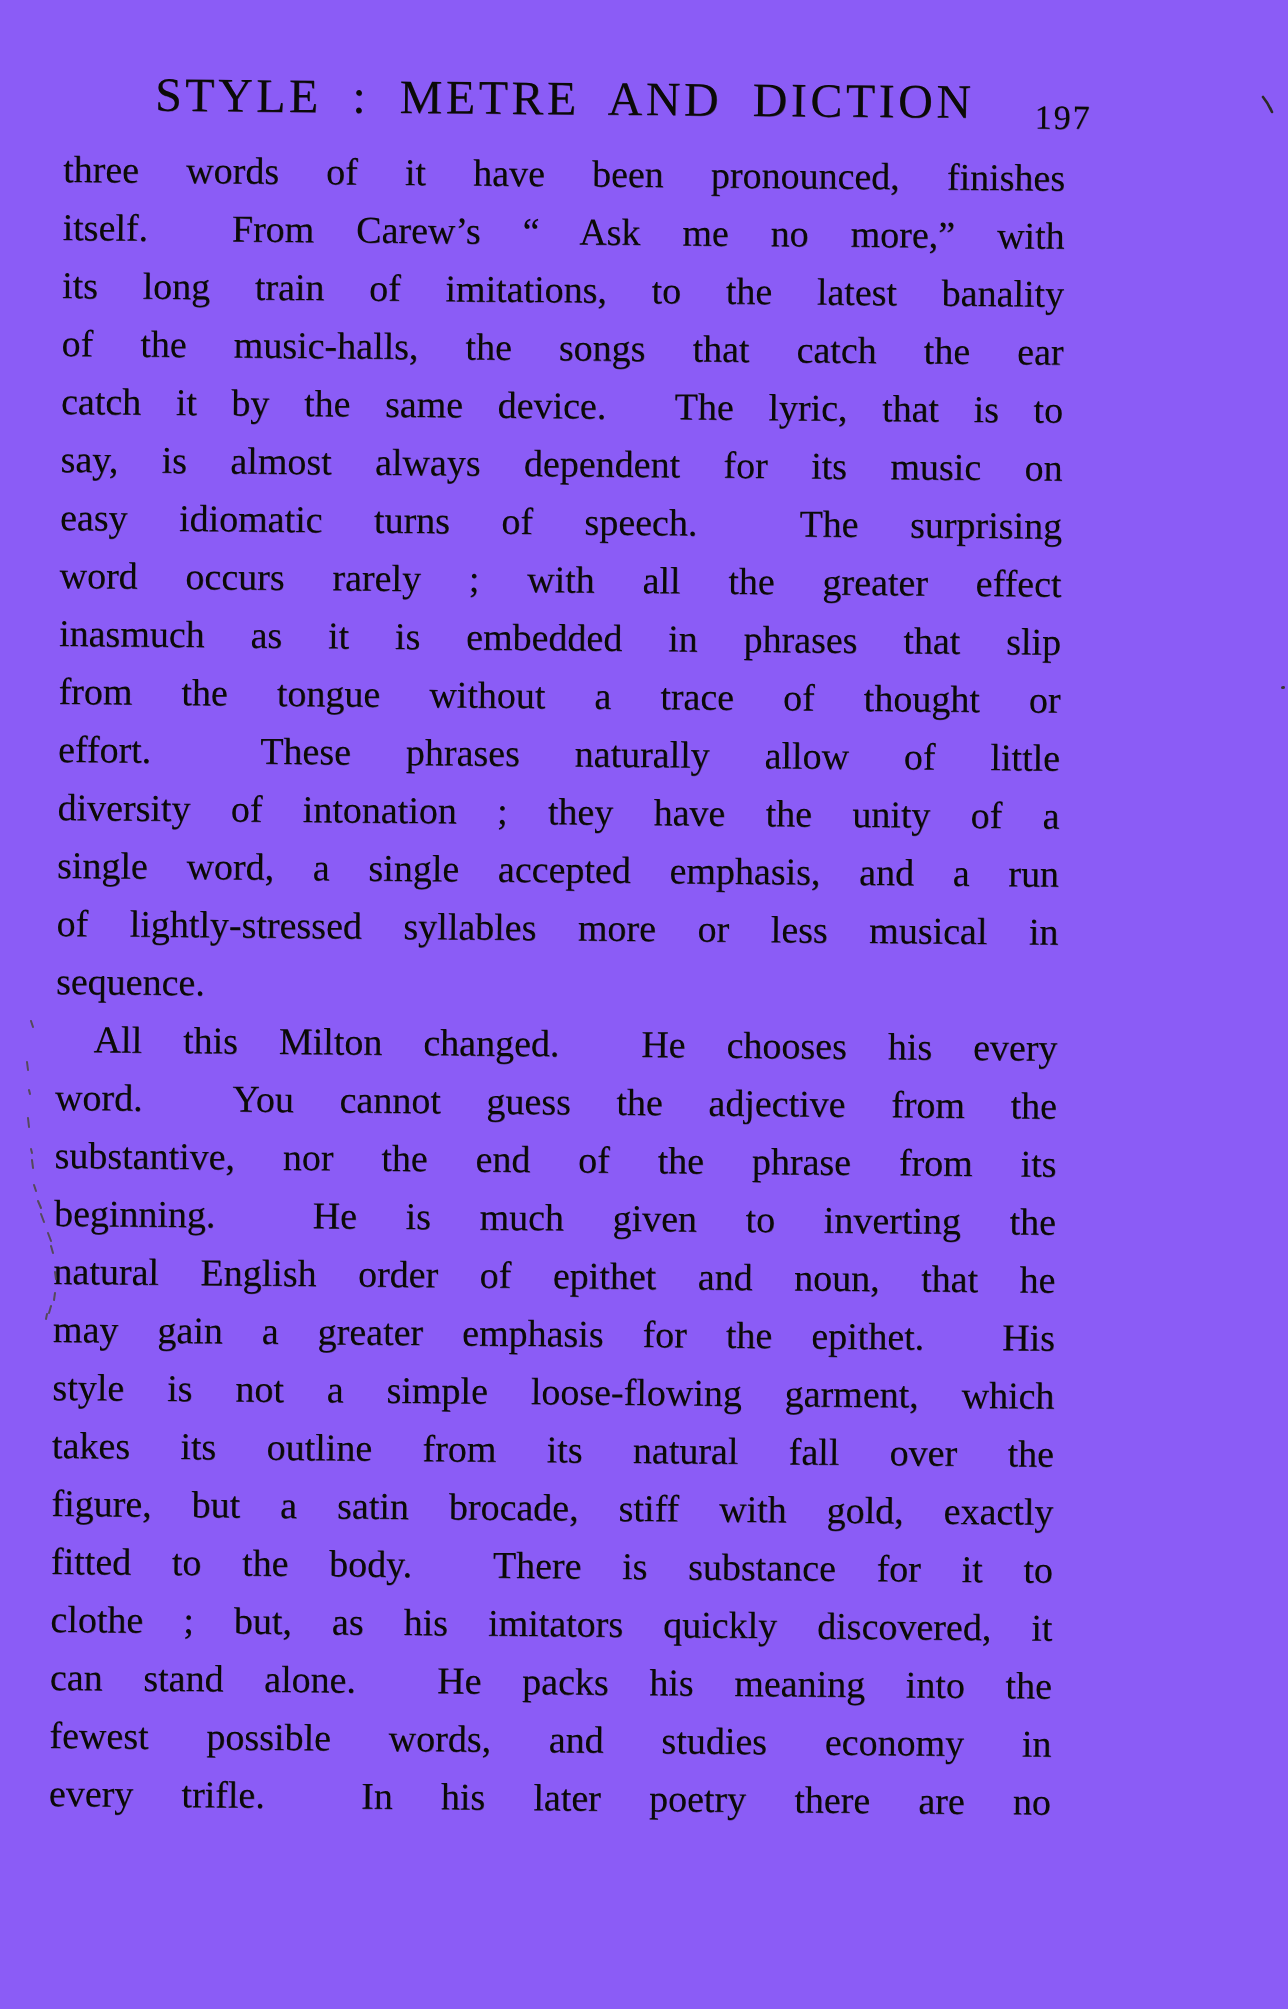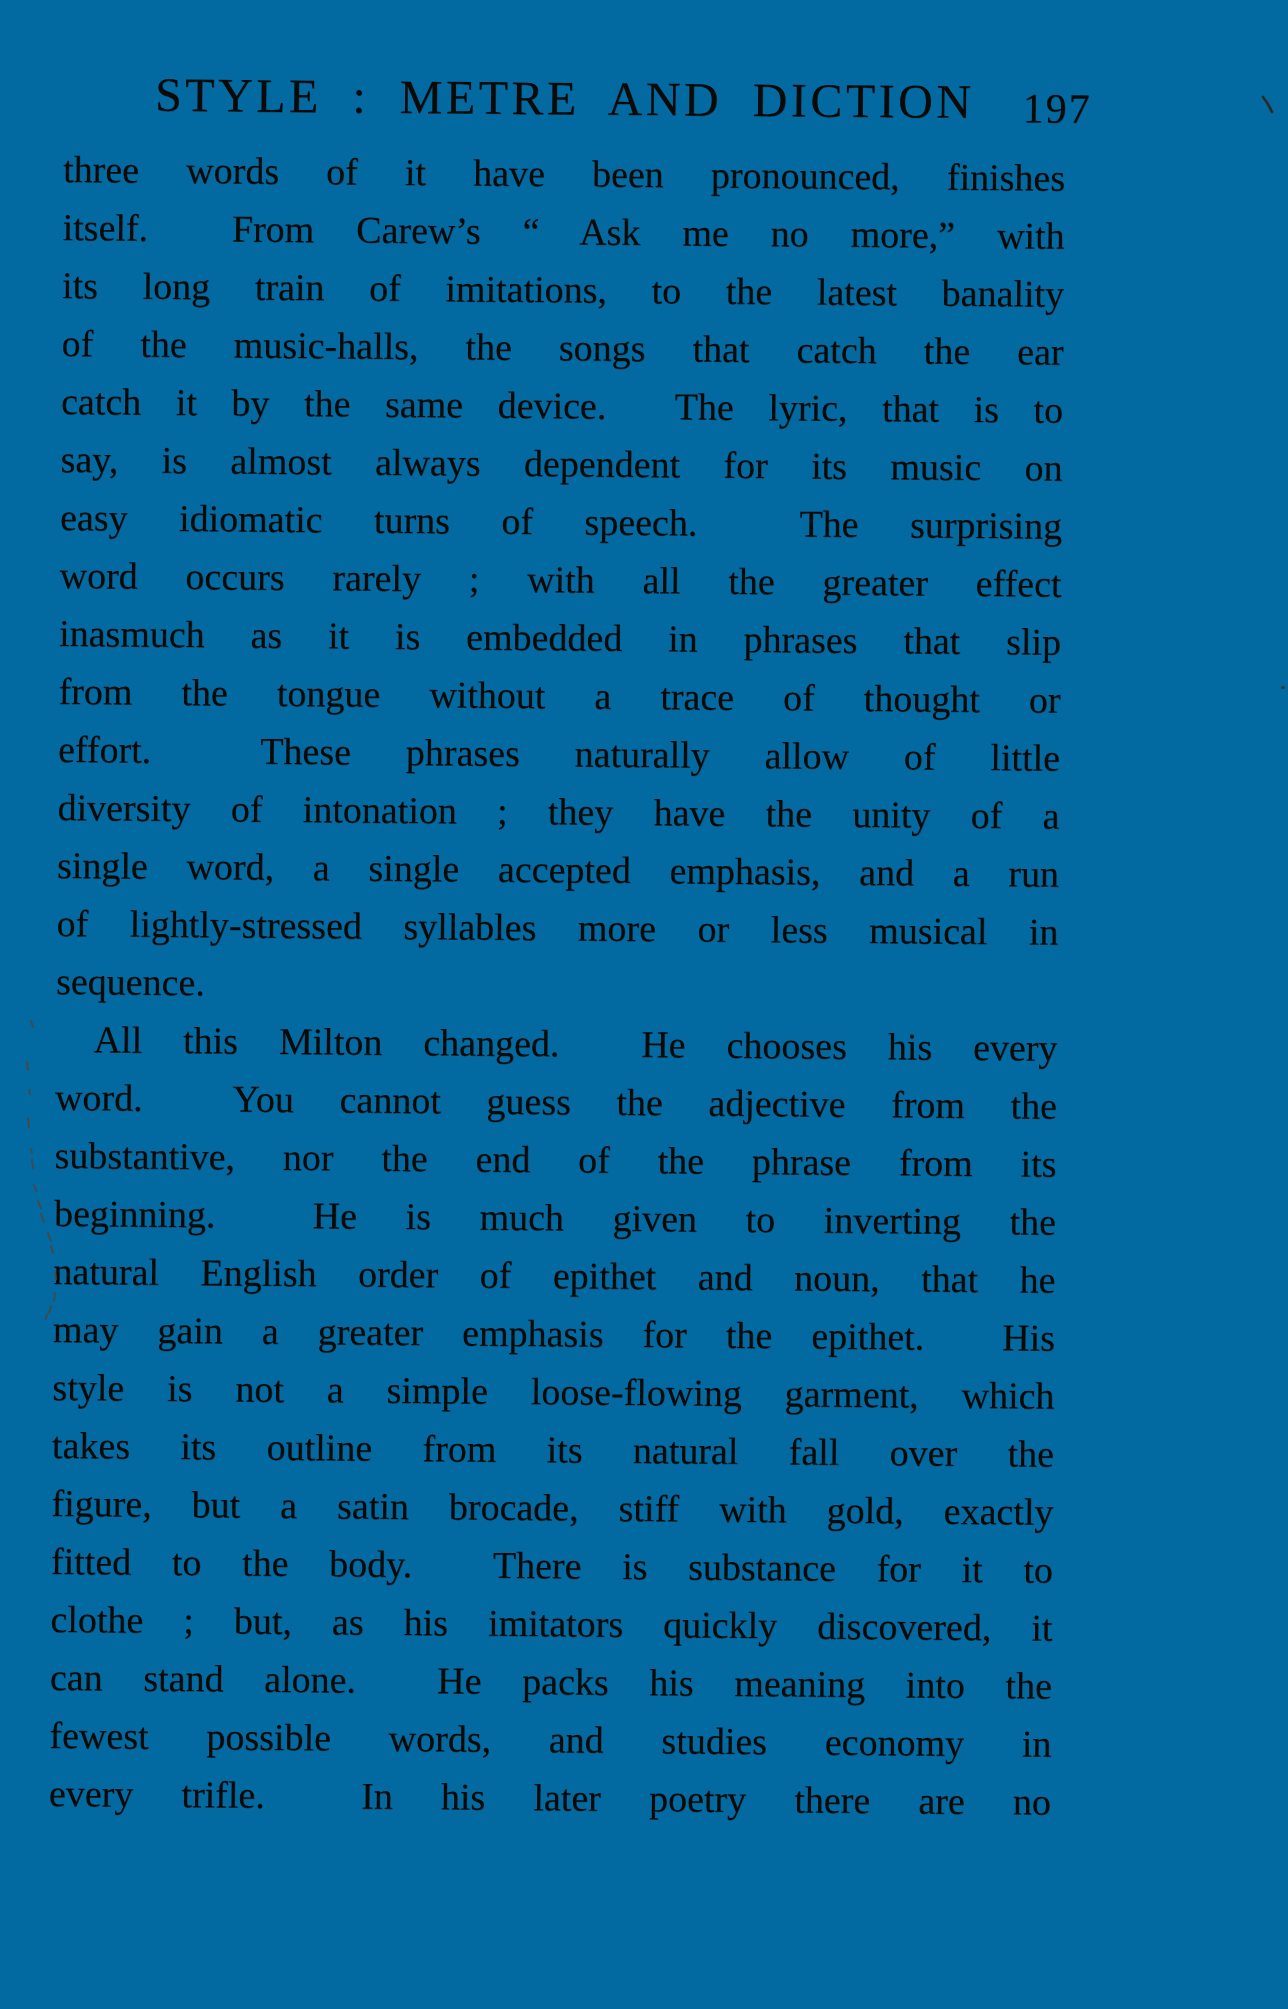--- a/index.html
+++ b/index.html
@@ -4,21 +4,21 @@
 <style>
   html, body {
     margin: 0;
     padding: 0;
     background: #ffffff;
   }
   .page {
     position: relative;
     width: 1288px;
     height: 2009px;
-    background: #0369a1;
+    background: #8b5cf6;
     overflow: hidden;
     font-family: "Liberation Serif", "DejaVu Serif", serif;
     color: #0b0a08;
   }
   
   .text-block {
     position: absolute;
     left: 64px;
     top: 66px;
     width: 1002px;
@@ -34,22 +34,22 @@
   }
   .header-title {
     font-size: 48px;
     letter-spacing: 3.5px;
     word-spacing: 15px;
     white-space: nowrap;
   }
   .page-number {
     position: absolute;
     right: -26px;
-    top: 10px;
-    font-size: 42px;
+    top: 24px;
+    font-size: 34px;
     letter-spacing: 2px;
   }
   .page-body {
     font-size: 38px;
     line-height: 58px;
   }
   .paragraph { margin: 0; }
   .line {
     height: 58px;
     text-align: justify;

